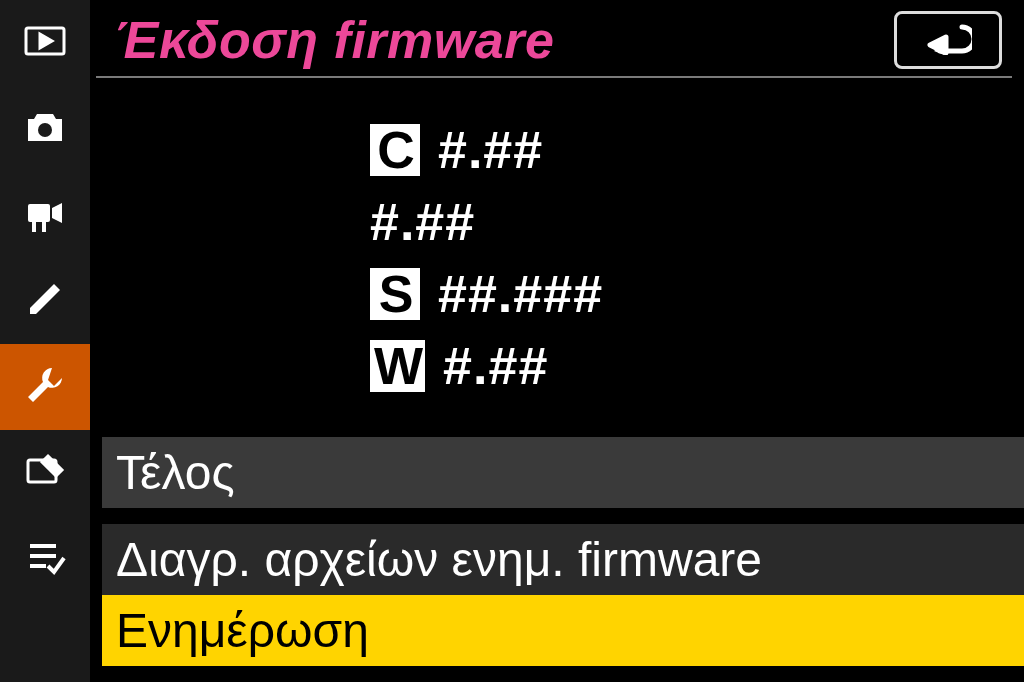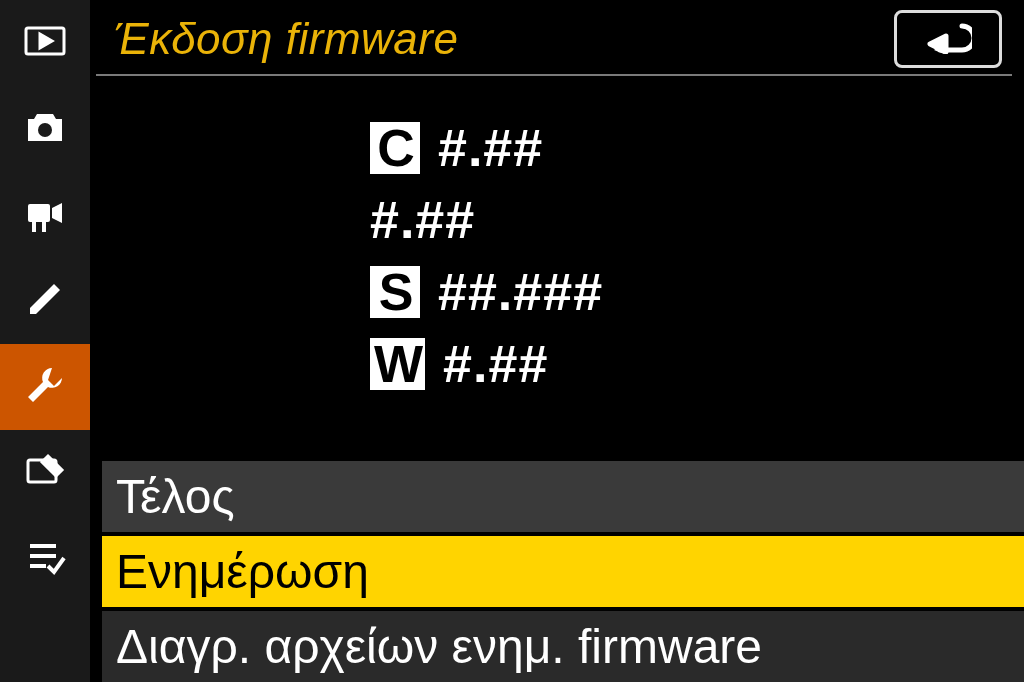--- a/index.html
+++ b/index.html
@@ -31,24 +31,24 @@
   }
   .header {
     display: flex;
     align-items: center;
     justify-content: space-between;
     padding: 10px 10px 6px 18px;
     border-bottom: 2px solid #7a7a7a;
     margin: 0 12px 0 6px;
   }
   .title {
-    color: #eab308;
-    font-size: 44px;
+    color: #ec4899;
+    font-size: 52px;
     font-style: italic;
-    font-weight: 400;
+    font-weight: 700;
     letter-spacing: 0.5px;
   }
   .back-btn {
     border: 3px solid #ddd;
     border-radius: 8px;
     width: 108px;
     height: 58px;
     display: flex;
     align-items: center;
     justify-content: center;
@@ -101,21 +101,21 @@
     flex-direction: column;
     padding-left: 12px;
     padding-right: 0;
     padding-bottom: 0;
   }
   .option {
     font-size: 48px;
     padding: 8px 14px;
     color: #fff;
     background: #3a3a3a;
-    margin-bottom: 4px;
+    margin-bottom: 16px;
   }
   .option.selected {
     background: #ffd400;
     color: #000;
   }
   .option.last {
     background: #2a2a2a;
     margin-bottom: 0;
   }
 </style>
@@ -223,21 +223,21 @@
           <span class="fw-value">##.###</span>
         </div>
         <div class="fw-row">
           <span class="fw-label">W</span>
           <span class="fw-value">#.##</span>
         </div>
       </div>
 
       <div class="options">
         <div class="option">Τέλος</div>
+        <div class="option last">Διαγρ. αρχείων ενημ. firmware</div>
         <div class="option selected">Ενημέρωση</div>
-        <div class="option last">Διαγρ. αρχείων ενημ. firmware</div>
       </div>
 
     </div>
 
   </div>
 
 </div>
 
 </body></html>

